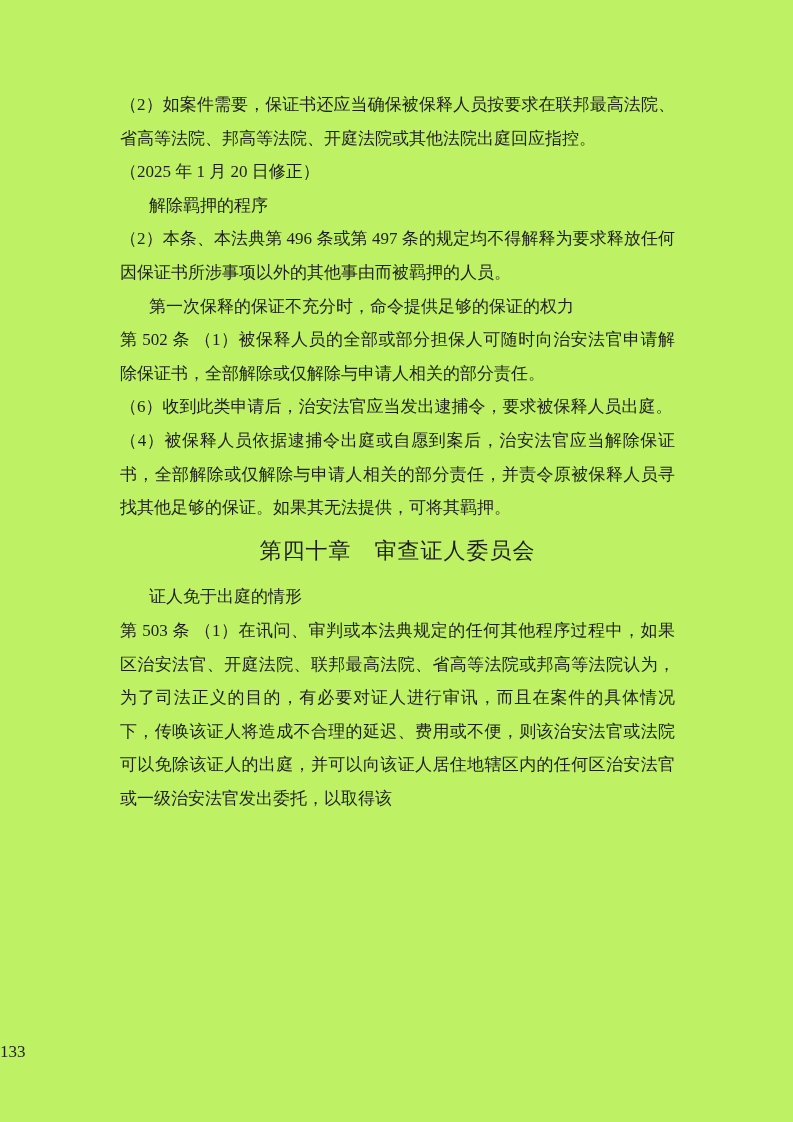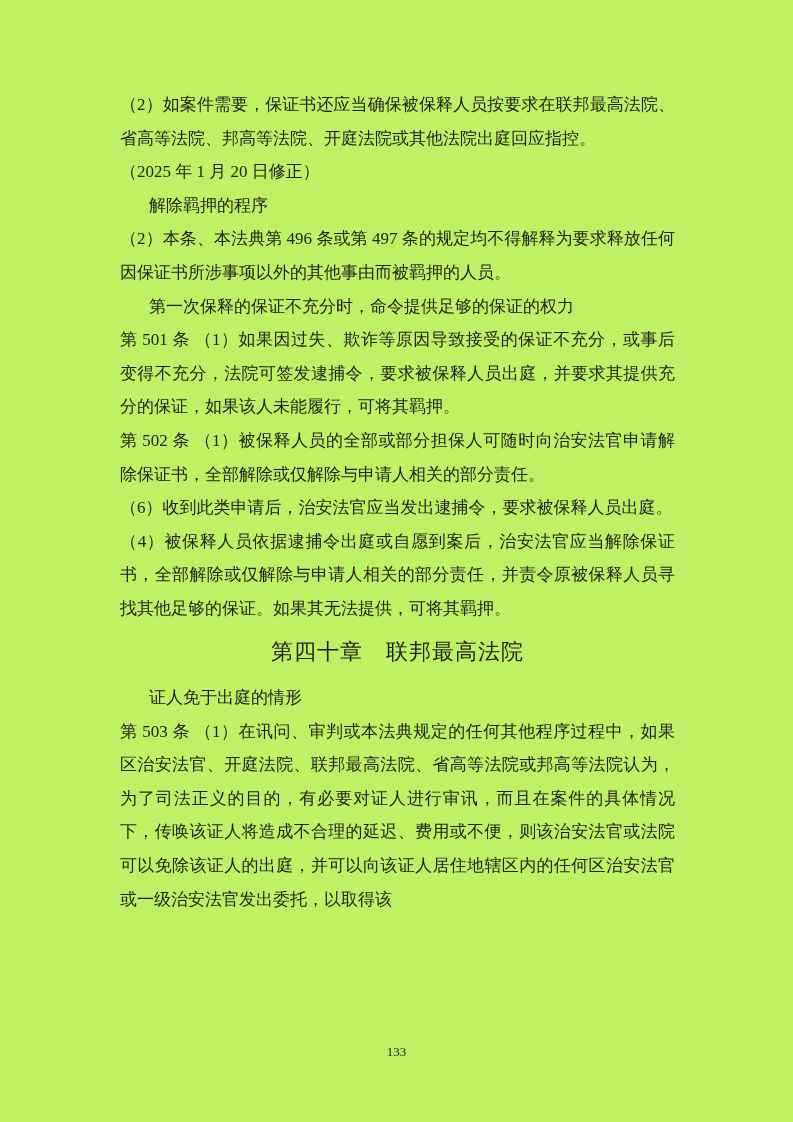--- a/index.html
+++ b/index.html
@@ -36,37 +36,36 @@
     text-align: center;
     font-size: 22px;
     font-weight: normal;
     letter-spacing: 1px;
   }
   .footer {
     position: absolute;
     top: 1044px;
     left: 0;
     width: 793px;
-    text-align: center;
-    font-size: 13px;
+    text-align: left;
+    font-size: 17px;
     line-height: 16px;
     color: #1f1f1f;
   }
 </style>
 </head>
 <body>
 
 <div class="page">
   <div class="p-body">（2）如案件需要，保证书还应当确保被保释人员按要求在联邦最高法院、省高等法院、邦高等法院、开庭法院或其他法院出庭回应指控。</div>
   <div class="p-body">（2025 年 1 月 20 日修正）</div>
   <div class="p-heading">解除羁押的程序</div>
   <div class="p-body">（2）本条、本法典第 496 条或第 497 条的规定均不得解释为要求释放任何因保证书所涉事项以外的其他事由而被羁押的人员。</div>
   <div class="p-heading">第一次保释的保证不充分时，命令提供足够的保证的权力</div>
-  <div class="p-body">第 501 条 （1）如果因过失、欺诈等原因导致接受的保证不充分，或事后变得不充分，法院可签发逮捕令，要求被保释人员出庭，并要求其提供充分的保证，如果该人未能履行，可将其羁押。</div>
   <div class="p-body">第 502 条 （1）被保释人员的全部或部分担保人可随时向治安法官申请解除保证书，全部解除或仅解除与申请人相关的部分责任。</div>
   <div class="p-body">（6）收到此类申请后，治安法官应当发出逮捕令，要求被保释人员出庭。</div>
   <div class="p-body">（4）被保释人员依据逮捕令出庭或自愿到案后，治安法官应当解除保证书，全部解除或仅解除与申请人相关的部分责任，并责令原被保释人员寻找其他足够的保证。如果其无法提供，可将其羁押。</div>
-  <div class="p-chapter">第四十章　联邦最高法院</div>
+  <div class="p-chapter">第四十章　审查证人委员会</div>
   <div class="p-heading">证人免于出庭的情形</div>
   <div class="p-body">第 503 条 （1）在讯问、审判或本法典规定的任何其他程序过程中，如果区治安法官、开庭法院、联邦最高法院、省高等法院或邦高等法院认为，为了司法正义的目的，有必要对证人进行审讯，而且在案件的具体情况下，传唤该证人将造成不合理的延迟、费用或不便，则该治安法官或法院可以免除该证人的出庭，并可以向该证人居住地辖区内的任何区治安法官或一级治安法官发出委托，以取得该</div>
 
   <div class="footer">133</div>
 </div>
 
 </body></html>

